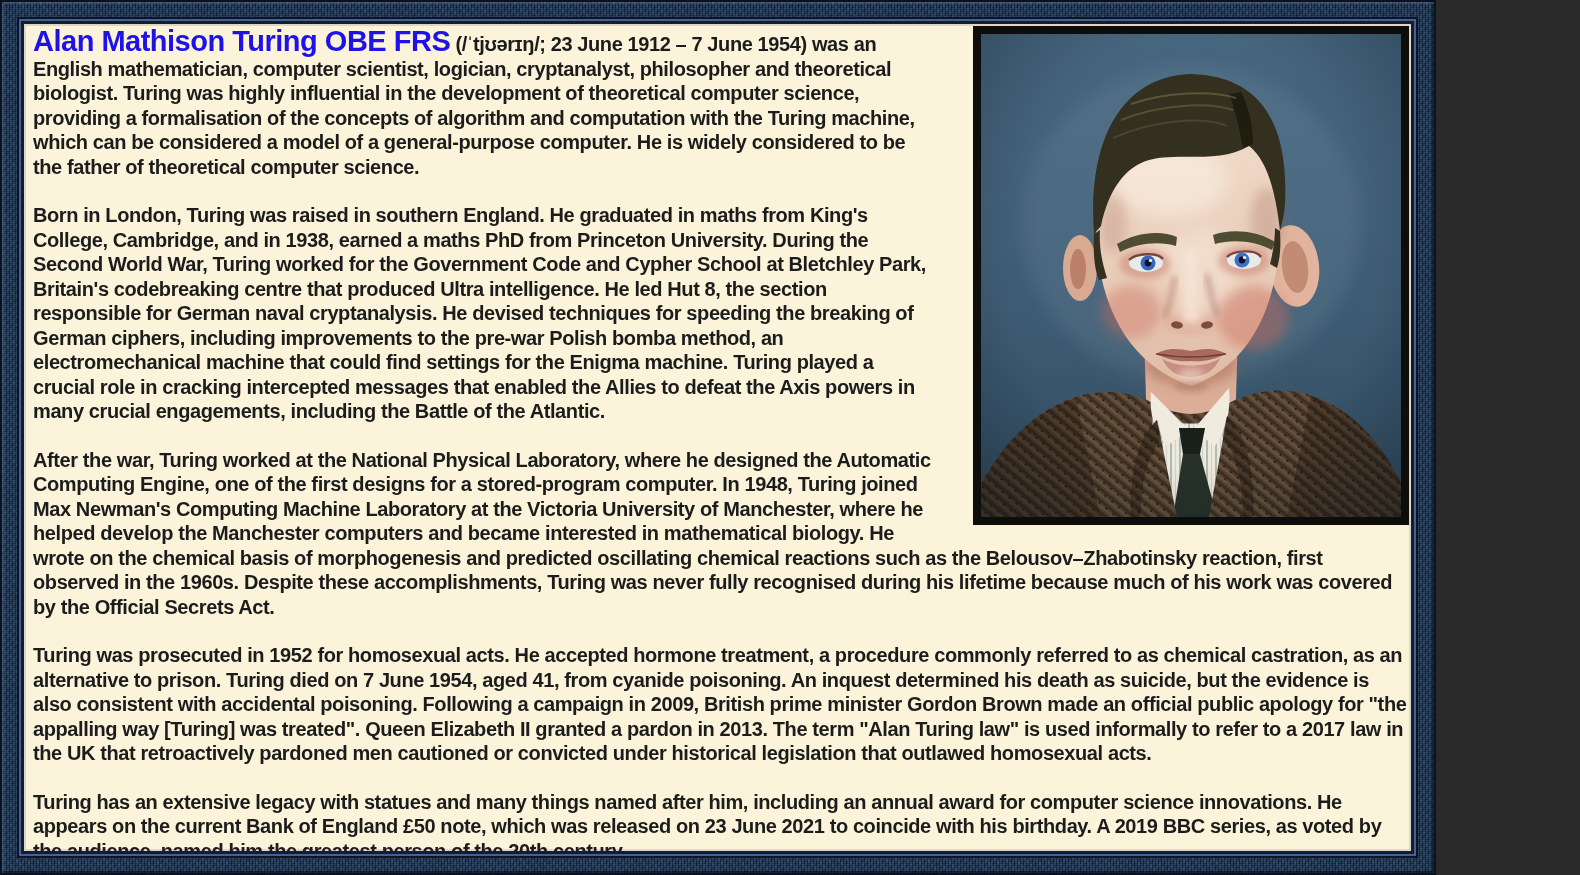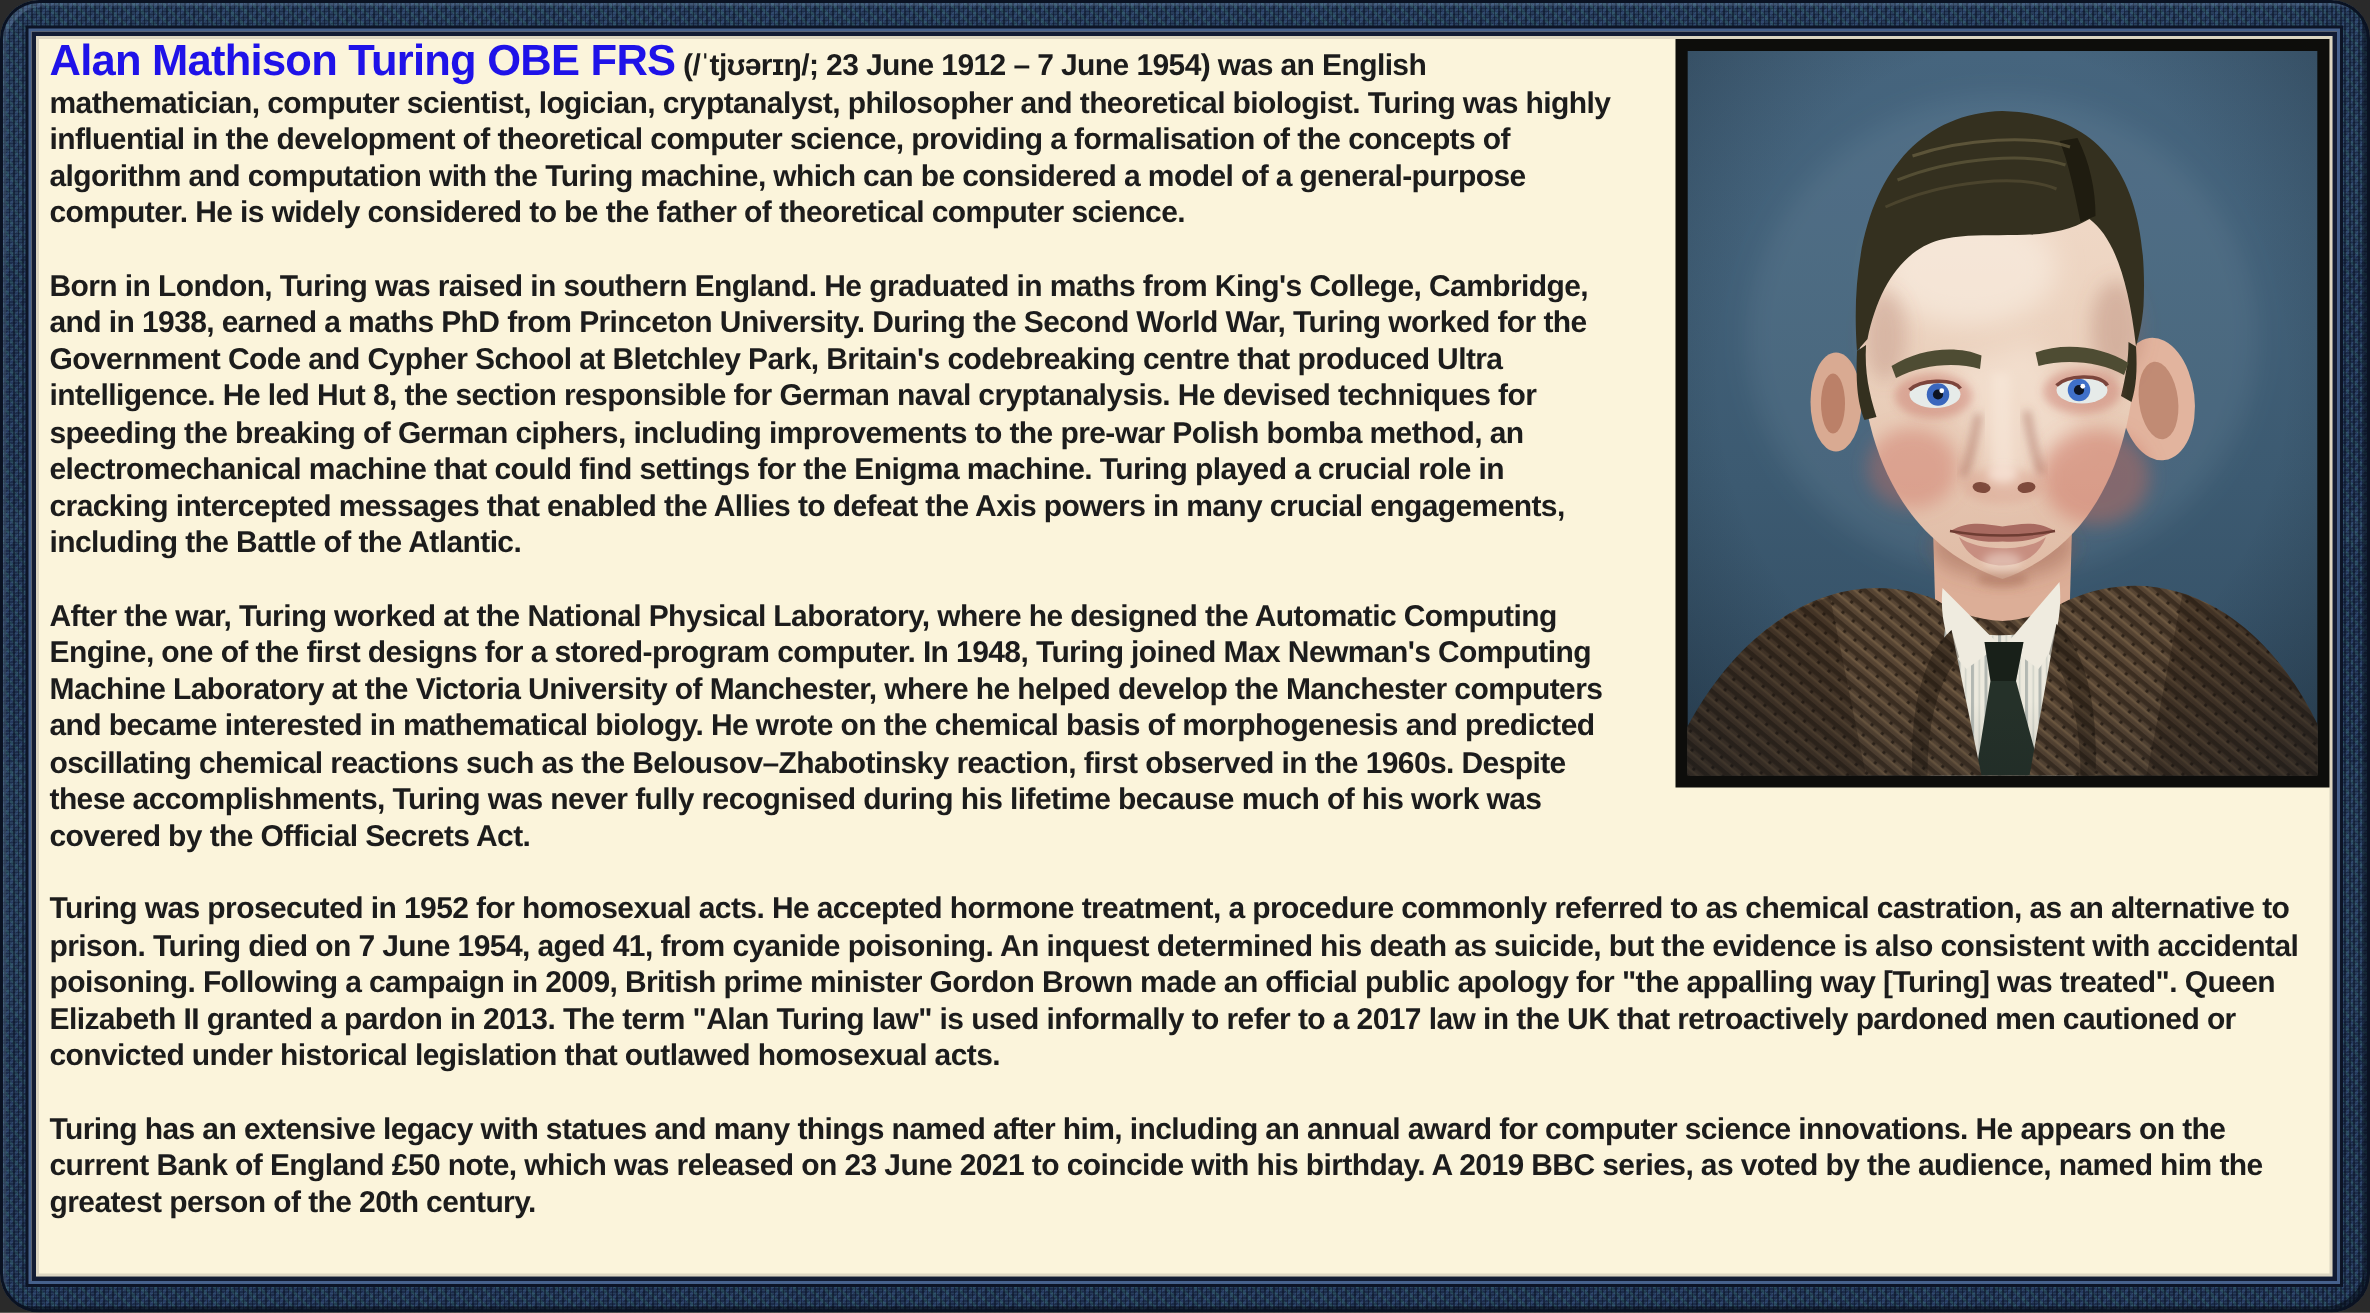--- a/index.html
+++ b/index.html
@@ -1,32 +1,31 @@
 <!DOCTYPE html>
 <html><head>
 <meta charset="utf-8">
 <style>
   html,body{margin:0;padding:0;background:#2a2a2a;}
   .page{
     position:relative;
-    width:1580px;height:875px;
+    width:1436px;height:875px;
     box-sizing:border-box;
     background-color:#1c2c4b;
     background-image:
       repeating-linear-gradient(90deg, rgba(10,18,35,.55) 0 1px, transparent 1px 3px),
       repeating-linear-gradient(0deg, rgba(96,145,165,.18) 0 1px, transparent 1px 2px),
       repeating-linear-gradient(45deg, rgba(45,108,95,.28) 0 2px, transparent 2px 7px),
       repeating-linear-gradient(135deg, rgba(62,92,145,.30) 0 2px, transparent 2px 5px);
     box-shadow:
       inset 0 0 0 2px #0a1222,
       inset 4px 4px 0 rgba(145,175,205,.22),
       inset -4px -4px 0 rgba(4,9,18,.55);
     font-family:"Liberation Sans", sans-serif;
     overflow:hidden;
-    border-radius:26px;
   }
   .content{
     position:absolute; left:21px; top:21px; right:22px; bottom:21px;
     background:#FBF4DB;
     border:3px solid #121c34;
     box-shadow:
       0 0 0 2px #46618c,
       0 0 0 4px #0c1426,
       inset 0 0 0 2px #dcd6c2;
     padding:3px 2px 0 9px;

